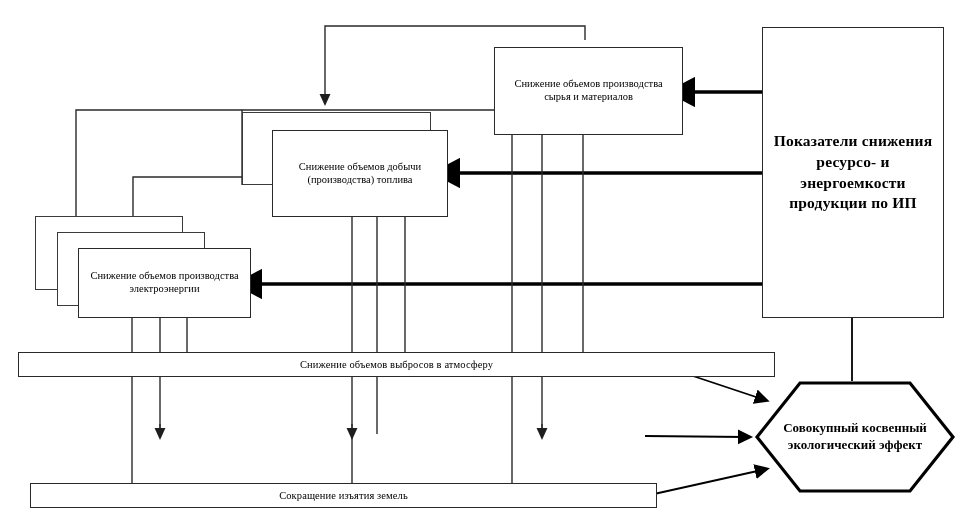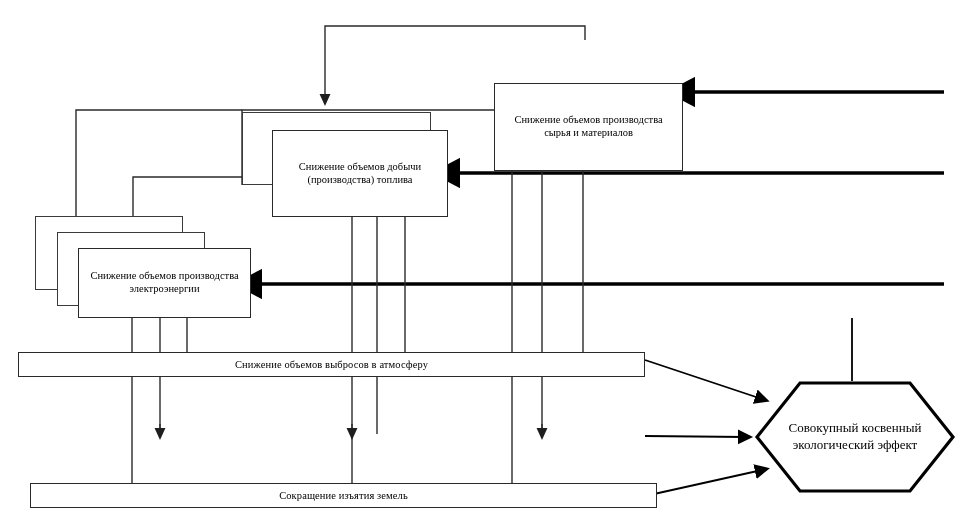--- a/index.html
+++ b/index.html
@@ -10,21 +10,21 @@
         display:flex;align-items:center;justify-content:center;text-align:center;}
   .node .txt{display:block;line-height:1.22;color:#000;}
   .shadowlayer{position:absolute;box-sizing:border-box;background:#fff;border:1px solid #3a3a3a;}
   .bar{position:absolute;box-sizing:border-box;background:#fff;border:1px solid #2a2a2a;
        display:flex;align-items:center;justify-content:center;}
   .bar .txt{font-size:10.5px;color:#000;letter-spacing:.1px;}
   .small{font-size:10.5px;}
   .hexwrap{position:absolute;}
   .hexlabel{position:absolute;left:0;top:0;width:100%;height:100%;
             display:flex;align-items:center;justify-content:center;text-align:center;}
-  .hexlabel .txt{font-size:13px;font-weight:normal;line-height:1.28;color:#000;}
+  .hexlabel .txt{font-size:13px;font-weight:bold;line-height:1.28;color:#000;}
   #main-box{font-weight:bold;}
   #main-box .txt{font-size:15.5px;font-weight:bold;line-height:1.34;letter-spacing:.2px;}
 </style>
 </head>
 <body>
 
 <div id="stage">
 
   <svg id="wires" viewBox="0 0 964 525" xmlns="http://www.w3.org/2000/svg">
     <defs>
@@ -80,37 +80,40 @@
       <path d="M852,318 L852,381" stroke="#000" stroke-width="1.8"></path>
 
       <path d="M645,360 L762,399" stroke="#000" stroke-width="1.8" marker-end="url(#ah-med)"></path>
       <path d="M645,436 L745,437" stroke="#000" stroke-width="1.8" marker-end="url(#ah-med)"></path>
       <path d="M645,496 L762,470" stroke="#000" stroke-width="1.8" marker-end="url(#ah-med)"></path>
     </g>
 
     <polygon points="757,437 800,383 910,383 953,437 910,491 800,491" fill="#fff" stroke="#000" stroke-width="3.2"></polygon>
   </svg>
 
+  <div class="node" id="main-box" style="left:762px;top:27px;width:182px;height:291px;border-width:1.6px;">
+    <span class="txt">Показатели снижения ресурсо- и энергоемкости продукции по ИП</span>
+  </div>
 
-  <div class="node" style="left:494px;top:47px;width:189px;height:88px;margin-top:36px;">
+  <div class="node" style="left:494px;top:47px;width:189px;height:88px;">
     <span class="txt small" style="padding:0 8px;">Снижение объемов производства сырья и материалов</span>
   </div>
 
   <div class="shadowlayer" style="left:242px;top:112px;width:189px;height:73px;"></div>
   <div class="node" style="left:272px;top:130px;width:176px;height:87px;text-align:center;">
     <span class="txt small" style="padding:0 6px;">Снижение объемов добычи (производства) топлива</span>
   </div>
 
   <div class="shadowlayer" style="left:35px;top:216px;width:148px;height:74px;"></div>
   <div class="shadowlayer" style="left:57px;top:232px;width:148px;height:74px;"></div>
   <div class="node" style="left:78px;top:248px;width:173px;height:70px;">
     <span class="txt small" style="padding:0 6px;">Снижение объемов производства электроэнергии</span>
   </div>
 
-  <div class="bar" style="left:18px;top:352px;width:627px;height:25px;">
+  <div class="bar" style="left:18px;top:352px;width:757px;height:25px;">
     <span class="txt">Снижение объемов выбросов в атмосферу</span>
   </div>
   <div class="bar" style="left:18px;top:483px;width:627px;height:25px;margin-left:12px;">
     <span class="txt">Сокращение изъятия земель</span>
   </div>
 
   <div class="hexwrap" style="left:757px;top:383px;width:196px;height:108px;">
     <div class="hexlabel">
       <span class="txt" style="padding:0 26px;">Совокупный косвенный экологический эффект</span>
     </div>

